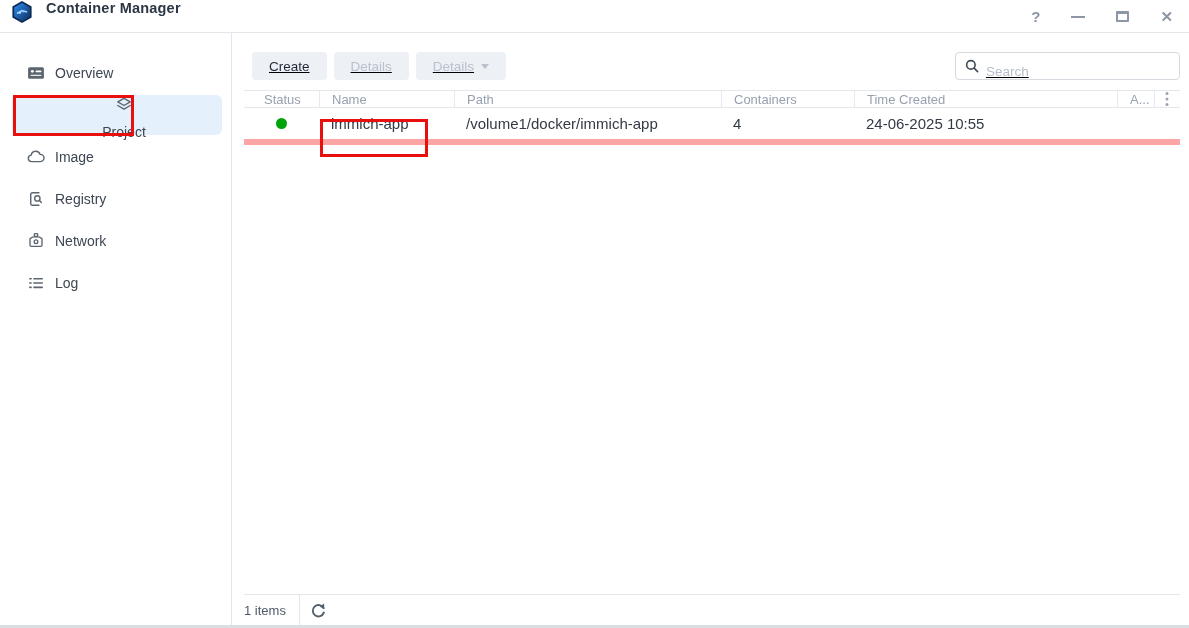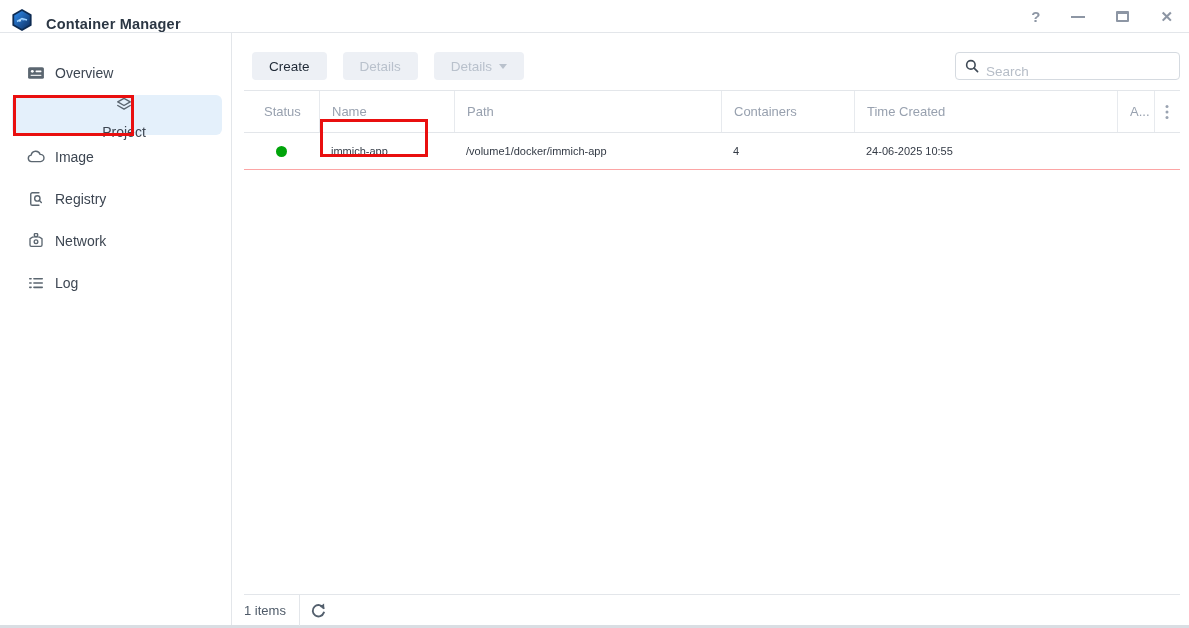--- a/index.html
+++ b/index.html
@@ -14,21 +14,21 @@
     width:1189px; height:628px;
     display:flex; flex-direction:column;
     border-bottom:3px solid #d9dee3;
     background:#fff;
     position:relative;
   }
   
   .titlebar {
     height:33px; flex:0 0 33px;
     border-bottom:1px solid #e3e6ea;
-    display:flex; align-items:flex-end;
+    display:flex; align-items:flex-start;
     padding-left:10px;
     position:relative;
   }
   .app-logo { width:24px; height:24px; margin-right:12px; }
   .app-title { font-size:14.5px; font-weight:bold; color:#2c3744; letter-spacing:.2px; }
   .win-controls {
     position:absolute; right:16px; top:0; height:33px;
     display:flex; align-items:center; gap:31px;
     color:#8d96a4;
   }
@@ -56,21 +56,21 @@
     cursor:pointer;
   }
   .side-item.selected { background:#e4f0fb;flex-direction:column; }
   .side-item svg { width:20px; height:20px; flex:0 0 20px; }
 
   
   .main {
     flex:1; display:flex; flex-direction:column;
     padding:0 9px 0 12px; min-width:0;
   }
-  .toolbar { margin-top:19px; height:28px; display:flex; align-items:flex-end; gap:16px; padding-left:8px; }
+  .toolbar { margin-top:19px; height:28px; display:flex; align-items:flex-end; gap:7px; padding-left:8px;text-decoration:underline; }
   .tb-btn {
     height:28px; padding:0 17px;
     background:#edf0f5; border:none; border-radius:4px;
     font-family:inherit; font-size:13.5px; color:#1f2936;
     display:flex; align-items:center; cursor:pointer;
   }
   .tb-btn.disabled { color:#b9c1cc; cursor:default; }
   .caret { display:inline-block; width:0; height:0; margin-left:7px;
     border-left:4px solid transparent; border-right:4px solid transparent;
     border-top:5px solid currentColor; }
@@ -82,37 +82,37 @@
   }
   .search-box input {
     border:none; outline:none; flex:1; min-width:0;
     font-family:inherit; font-size:13.5px; color:#0c4a6e; background:transparent;margin-top:10px;
   }
   .search-box input::placeholder { color:#b6bdc7; }
 
   
   .table { margin-top:10px; }
   .thead {
-    display:flex; height:43px; align-items:center;
+    display:flex; height:18px; align-items:center;
     border-top:1px solid #e3e6ea; border-bottom:1px solid #e3e6ea;
     color:#98a1af; font-size:13px;
   }
   .th { display:flex; align-items:center; height:100%; padding-left:12px; cursor:pointer; }
   .th + .th { border-left:1px solid #e7eaee;text-align:right; }
   .col-status { width:75px; padding-left:20px; }
   .col-name { width:135px; }
   .col-path { width:267px; }
   .col-containers { width:133px; }
   .col-time { width:263px; }
   .col-a { width:37px; }
   .col-kebab { width:25px; justify-content:center; padding-left:0; }
   .trow {
     display:flex; height:37px; align-items:flex-end;
-    border-bottom:1px solid #fca5a5;
-    font-size:11px; color:#333a45; cursor:pointer;
+    border-bottom:6px solid #fca5a5;
+    font-size:15px; color:#333a45; cursor:pointer;
   }
   .td { display:flex; align-items:center; height:100%; padding-left:12px; }
   .td.col-status { justify-content:center; padding-left:0; }
   .status-dot { width:11px; height:11px; border-radius:50%; }
   .rows-spacer { flex:1; }
 
   
   .list-footer {
     margin-top:auto; height:31px; flex:0 0 31px;
     border-top:1px solid #e3e6ea;

